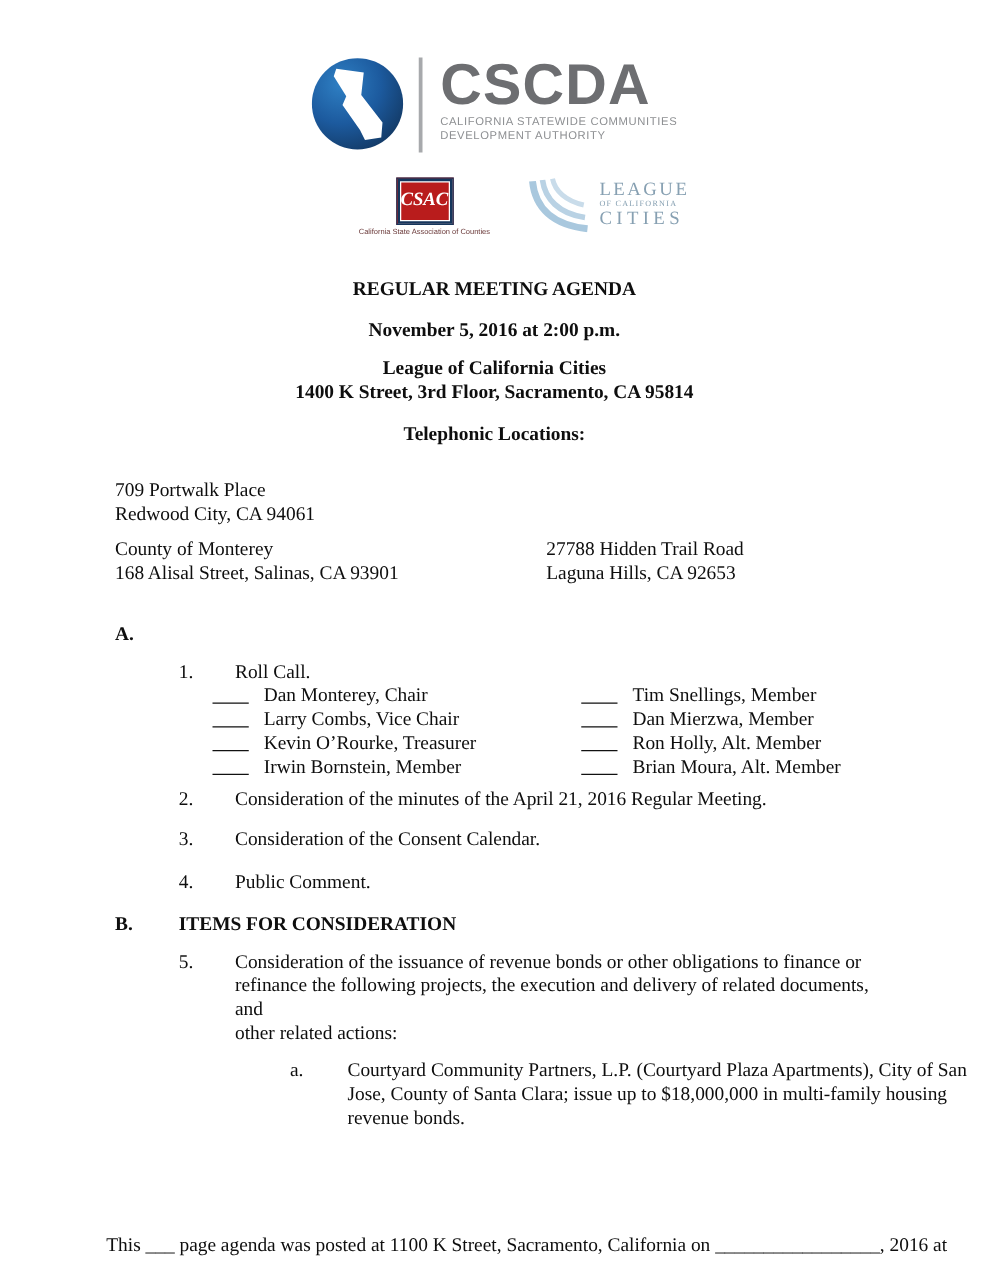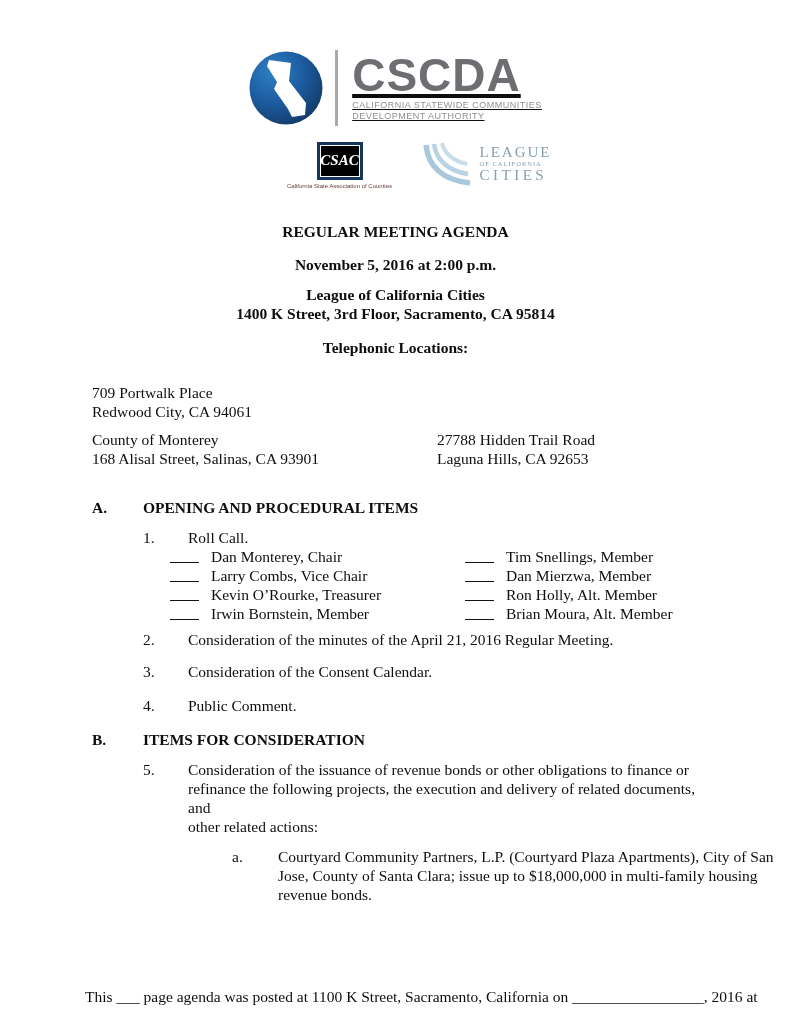--- a/index.html
+++ b/index.html
@@ -10,33 +10,33 @@
   }
   body {
     font-family: "Liberation Serif", serif;
     font-size: 15.5px;
     line-height: 19px;
     color: #0e0e0e;
   }
   .page { width: 791px; height: 1024px; padding-top: 46px; box-sizing: border-box; }
 
   
-  .logo-row { display: flex; justify-content: center; align-items: center; height: 84px; text-decoration: underline; }
+  .logo-row { display: flex; justify-content: center; height: 84px; }
   .logo-circle { margin-right: 12px; }
   .logo-divider { width: 3px; height: 76px; background: #a7a9ac; margin-right: 14px; }
   .logo-textblock { font-family: "Liberation Sans", sans-serif; }
   .logo-acronym { font-size: 46px; line-height: 42px; font-weight: bold; color: #6d6e71; letter-spacing: 1px; }
   .logo-tagline { margin-top: 4px; font-size: 9px; line-height: 11px; color: #8d8f92; letter-spacing: 0.5px; }
 
   
   .sublogos { display: flex; justify-content: center; align-items: flex-start; gap: 26px; margin-top: 12px; height: 52px; margin-left: 44px; }
   .csac { width: 112px; text-align: center; }
   .csac-box {
     width: 44px; height: 36px; margin: 0 auto;
-    background: #000000; color: #ffffff;
+    background: #b91c1c; color: #ffffff;
     border: 1px solid #16365c;
     box-shadow: inset 0 0 0 2px #16365c, inset 0 0 0 3px #ffffff;
     font-family: "Liberation Serif", serif; font-style: italic; font-weight: bold;
     font-size: 15px; line-height: 34px; text-align: center;
   }
   .csac-caption { margin-top: 3px; font-family: "Liberation Sans", sans-serif; font-size: 6px; line-height: 7px; color: #6b3a3a; white-space: nowrap; }
   .league { display: flex; align-items: center; gap: 6px; }
   .league-text { font-family: "Liberation Serif", serif; color: #87a0b2; text-align: left; }
   .league-l1 { font-size: 15px; line-height: 15px; letter-spacing: 2px; }
   .league-l2 { font-size: 6.5px; line-height: 8px; letter-spacing: 1px; }
@@ -145,21 +145,20 @@
       <div>168 Alisal Street, Salinas, CA 93901</div>
     </div>
     <div>
       <div>27788 Hidden Trail Road</div>
       <div>Laguna Hills, CA 92653</div>
     </div>
   </div>
 
   <div class="section-head sec-a">
     <span class="section-letter">A.</span>
-    <span>OPENING AND PROCEDURAL ITEMS</span>
   </div>
 
   <div class="item mt-item1">
     <span class="item-num">1.</span>
     <span class="item-text">Roll Call.</span>
   </div>
 
   <div class="rollcall">
     <div class="rc-row">
       <div class="rc-cell rc-left">

